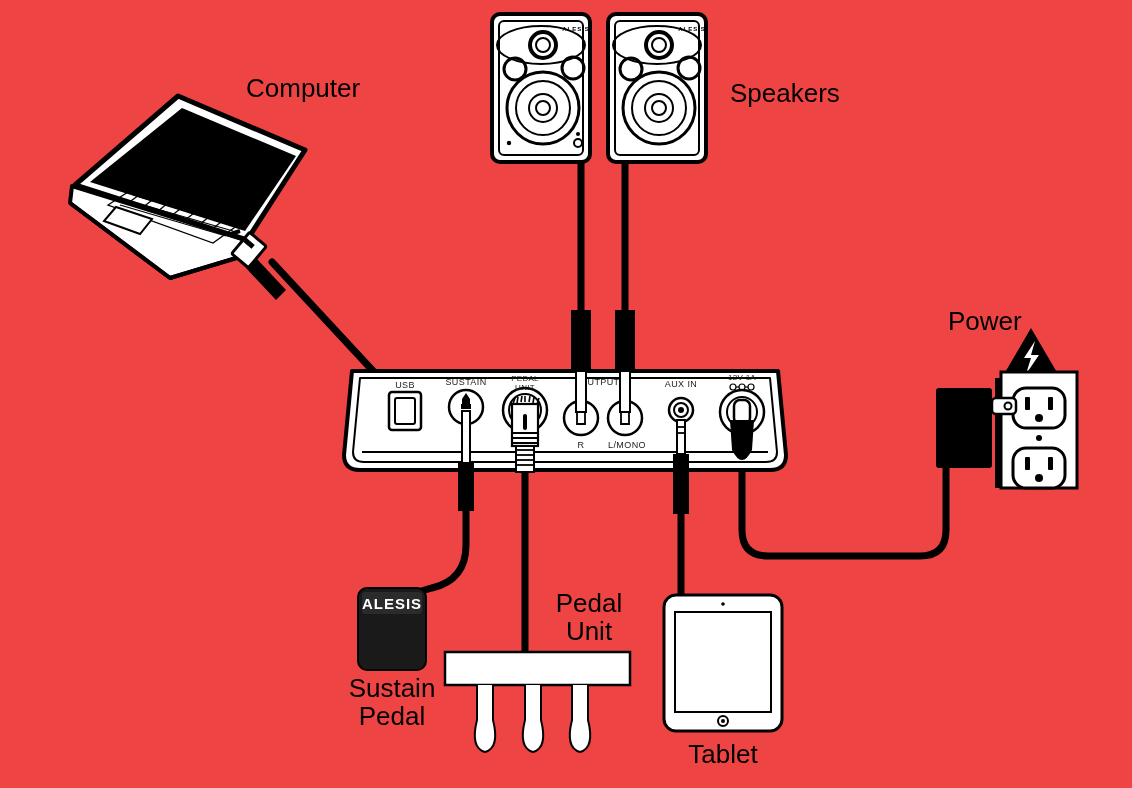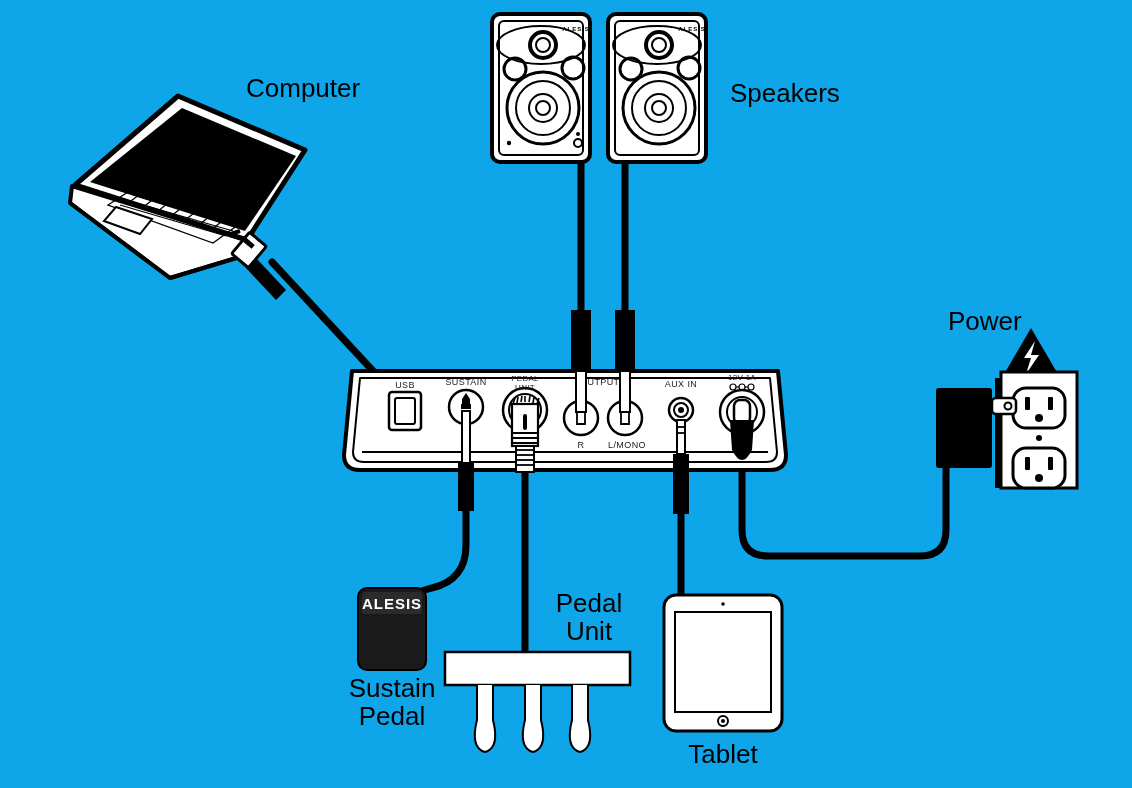--- a/index.html
+++ b/index.html
@@ -8,21 +8,21 @@
     background: #ffffff;
   }
   body {
     font-family: "Liberation Sans", sans-serif;
     -webkit-font-smoothing: antialiased;
   }
   #stage {
     position: relative;
     width: 1132px;
     height: 788px;
-    background: #0ea5e9;
+    background: #ef4444;
     overflow: hidden;
   }
   #diagram {
     position: absolute;
     left: 0;
     top: 0;
     width: 1132px;
     height: 788px;
   }
   .dlabel {

